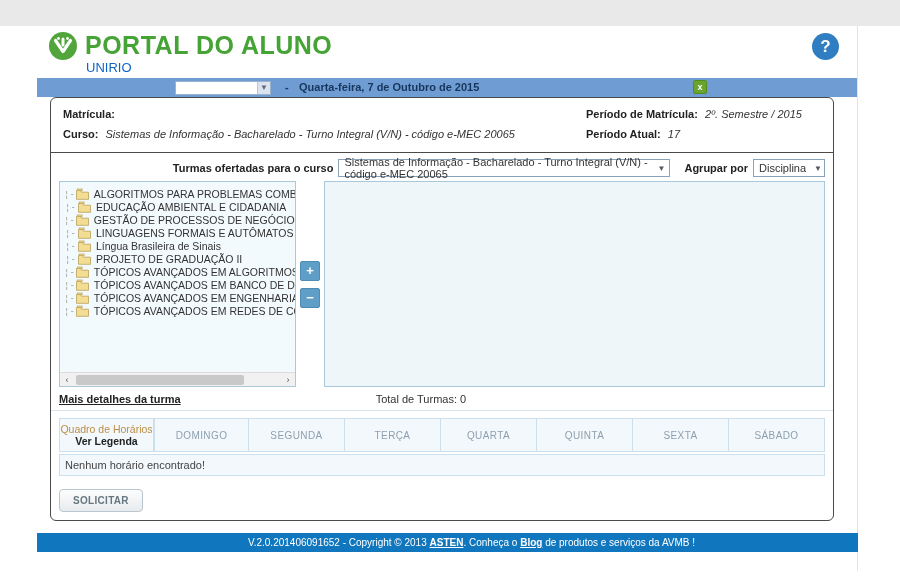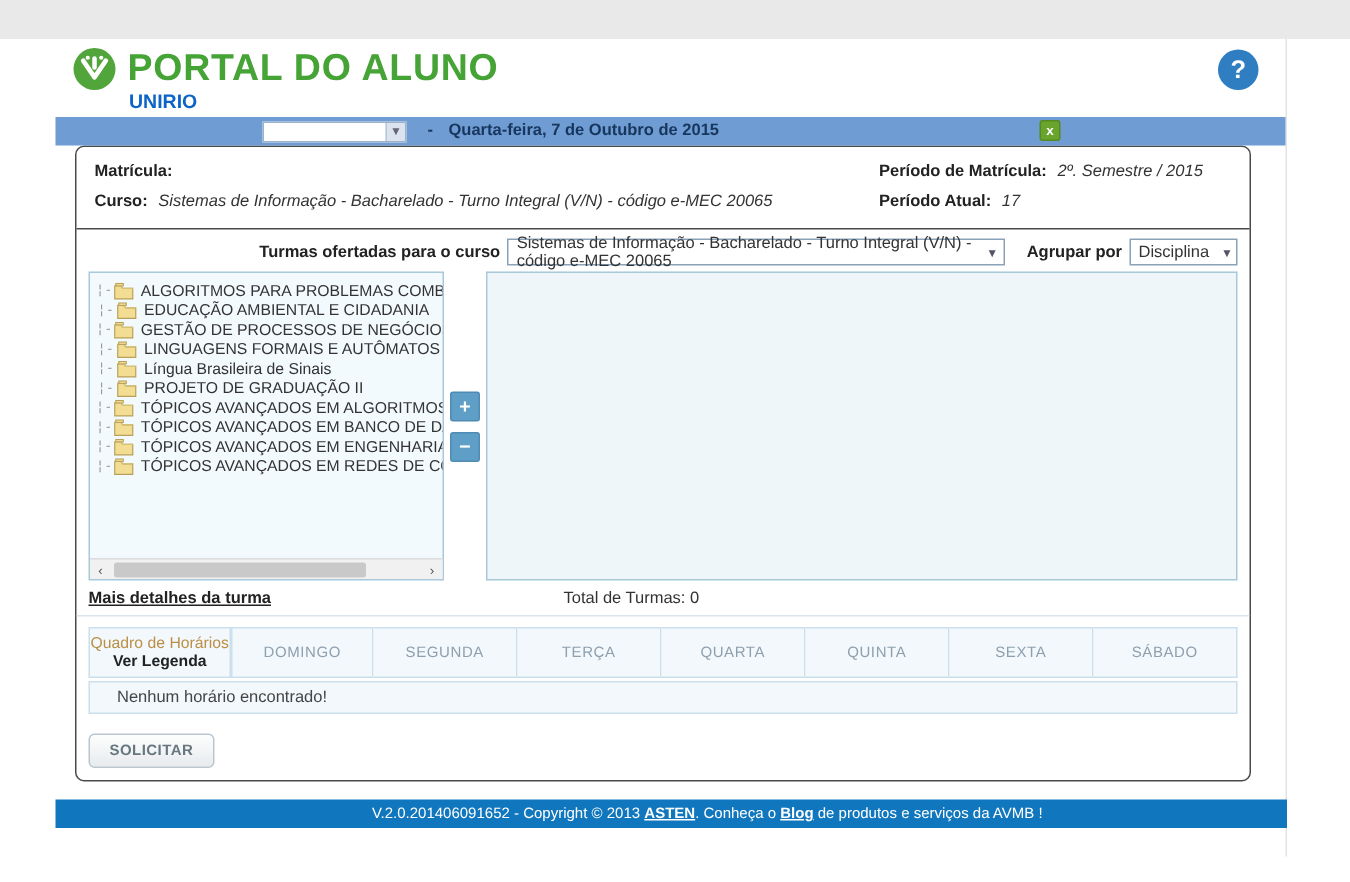--- a/index.html
+++ b/index.html
@@ -6,21 +6,21 @@
   html,body { width:900px; height:588px; background:#fff; font-family:"Liberation Sans", sans-serif; color:#333; overflow:hidden; }
 
   .top-strip { width:900px; height:26px; background:#e9e9e9; }
 
   .page { width:821px; margin-left:37px; background:#fff; border-right:1px solid #e3e3e3; min-height:545px; position:relative; }
 
   
   .hdr { height:52px; position:relative; }
   .logo { position:absolute; left:11px; top:5px; width:30px; height:30px; }
   .brand-title { position:absolute; left:48px; top:5px; font-size:25px; font-weight:bold; color:#46a335; letter-spacing:0.5px; }
-  .brand-sub { position:absolute; left:49px; top:34px; font-size:13px; font-weight:bold; color:#0d64c8; }
+  .brand-sub { position:absolute; left:49px; top:34px; font-size:13px; font-weight:normal; color:#0d64c8; }
   .help-btn { position:absolute; right:18px; top:7px; width:27px; height:27px; border-radius:50%; background:#2f7ec1; color:#fff; font-size:17px; font-weight:bold; text-align:center; line-height:27px; cursor:pointer; }
 
   
   .topbar { height:19px; background:#6f9cd3; position:relative; }
   .topbar-select { position:absolute; left:138px; top:3px; width:96px; height:14px; background:#fff; border:1px solid #9ab2cc; font-size:10px; display:flex; align-items:center; justify-content:flex-end; }
   .topbar-select .caret { width:13px; height:12px; background:#dbe4ee; color:#667; font-size:8px; text-align:center; line-height:12px; border-left:1px solid #b9c6d6; }
   .topbar-dash { position:absolute; left:248px; top:3px; color:#17365d; font-size:11px; font-weight:bold; }
   .topbar-date { position:absolute; left:262px; top:3px; color:#17365d; font-size:11px; font-weight:bold; }
   .topbar-close { position:absolute; left:656px; top:2px; width:14px; height:14px; background:#69a42d; border:1px solid #558a20; border-radius:2px; color:#fff; font-size:9px; font-weight:bold; text-align:center; line-height:13px; cursor:pointer; }
 
@@ -73,21 +73,21 @@
   .total-text { margin-left:195px; color:#333; }
 
   
   .sched { margin:7px 8px 0 8px; }
   .sched-head { display:flex; }
   .sched-cell { border:1px solid #ccdfec; border-left:none; background:#f2f8fc; height:34px; display:flex; flex-direction:column; align-items:center; justify-content:center; }
   .sched-cell:first-child { border-left:1px solid #ccdfec; width:95px; flex:none; }
   .day-cell { flex:1; font-size:10px; color:#8e9fae; letter-spacing:0.4px; }
   .corner-title { font-size:10.5px; color:#bb8f45; }
   .corner-link { font-size:10.5px; font-weight:bold; color:#222; cursor:pointer;text-align:center; }
-  .sched-body { margin-top:2px; border:1px solid #ccdfec; background:#f2f8fc; height:22px; display:flex; align-items:center; padding-left:18px; font-size:11px; color:#444; }
+  .sched-body { margin-top:2px; border:1px solid #ccdfec; background:#f2f8fc; height:22px; display:flex; align-items:center; padding-left:5px; font-size:11px; color:#444; }
 
   
   .submit-area { padding:13px 8px 8px 8px; }
   .submit-btn { display:inline-block; padding:5px 13px; font-size:10px; font-weight:bold; color:#67777f; background:linear-gradient(#fdfdfd,#e7ebee); border:1px solid #b9c6cf; border-radius:4px; cursor:pointer; letter-spacing:0.3px; }
 
   
   .footer { margin-top:12px; width:821px; height:19px; background:#1076bd; color:#fff; font-size:10px; text-align:center; line-height:19px;padding-left:48px; }
   .footer a { color:#fff; font-weight:bold; text-decoration:underline; cursor:pointer; }
 </style>
 </head>

